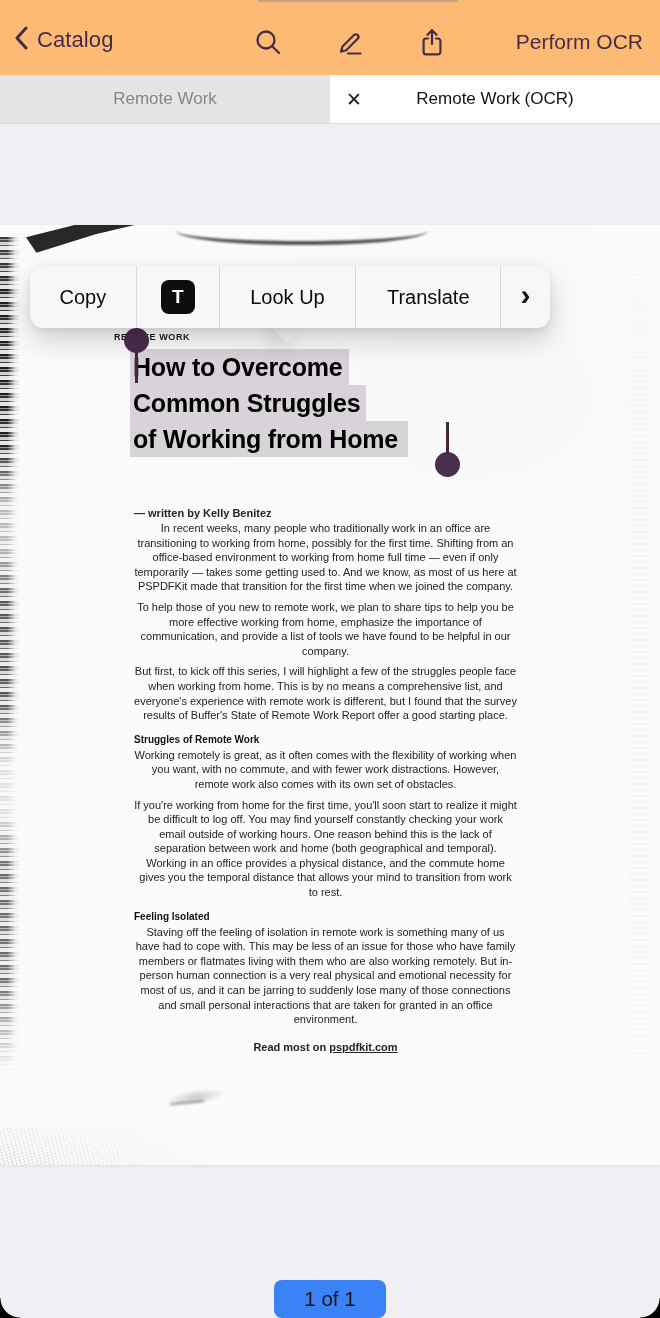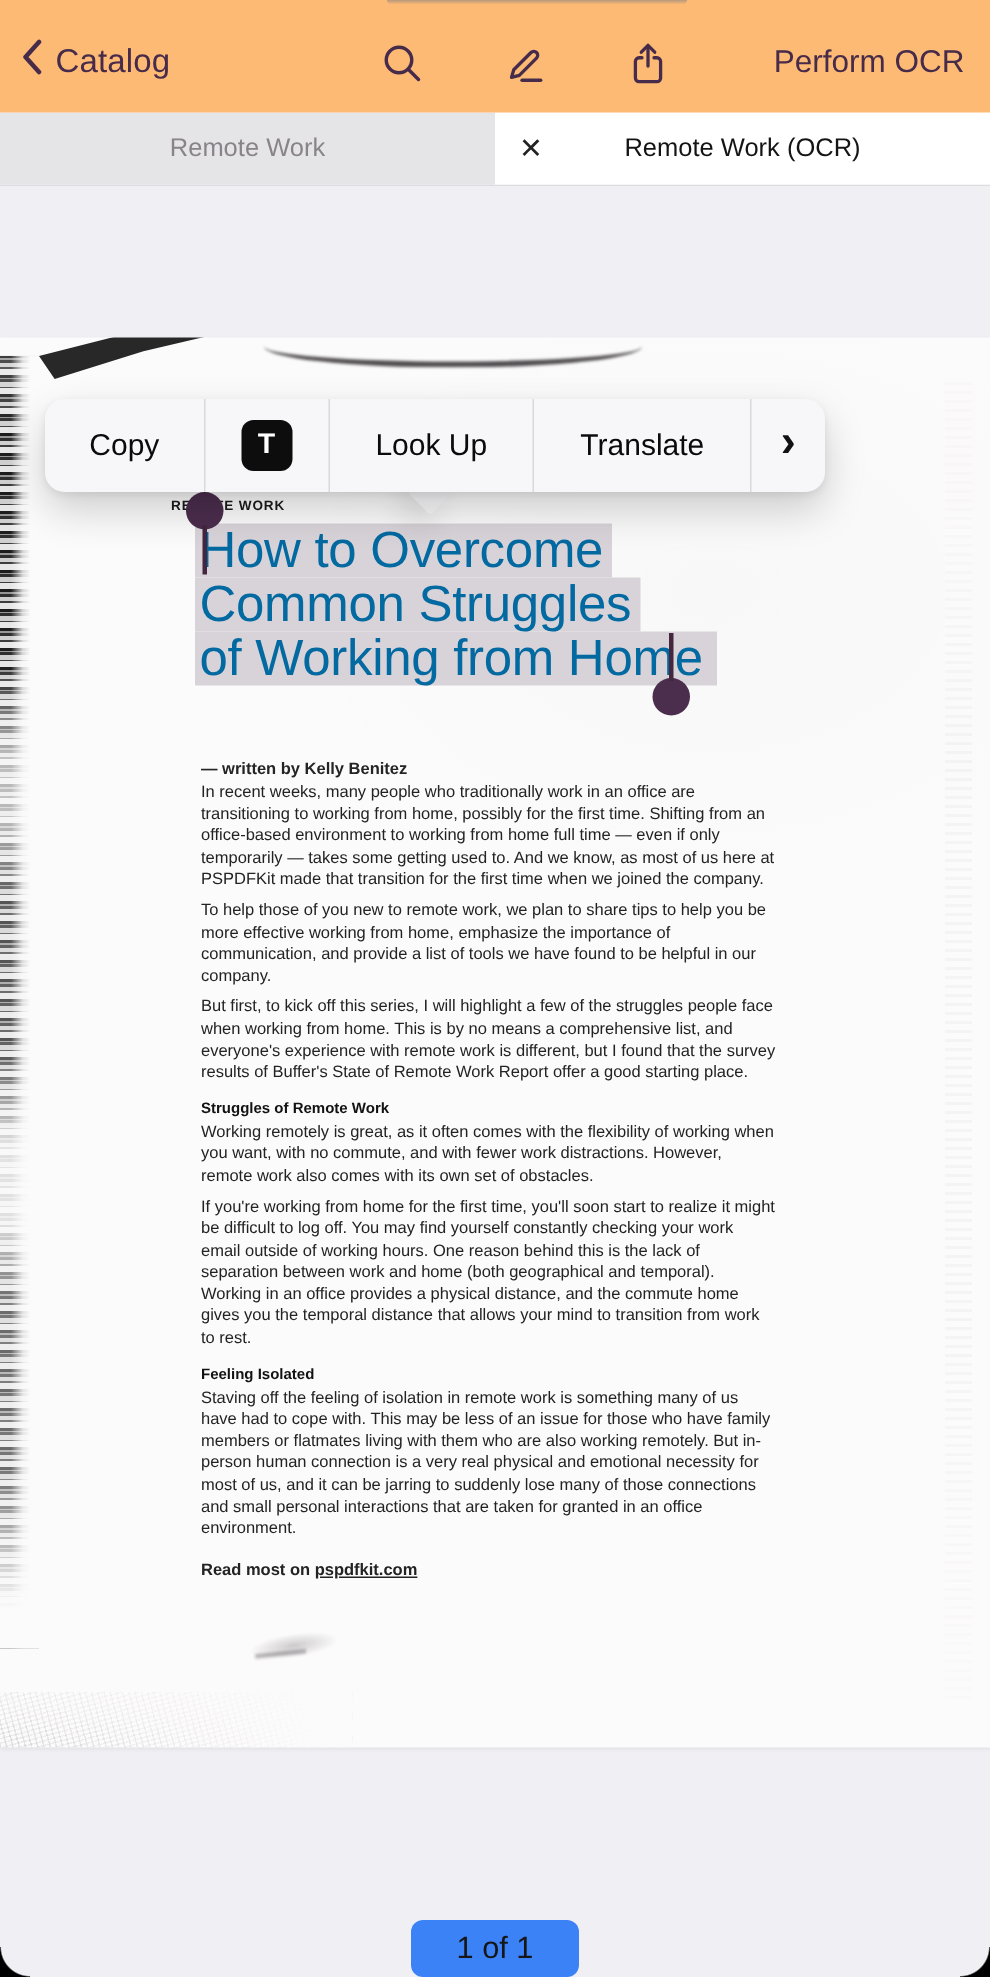--- a/index.html
+++ b/index.html
@@ -53,26 +53,26 @@
       linear-gradient(90deg, rgba(252,251,251,0), #fcfbfb 92%),
       linear-gradient(0deg, rgba(252,251,251,0), rgba(252,251,251,.5) 80%),
       repeating-linear-gradient(75deg, rgba(0,0,0,.13) 0 1px, transparent 1px 4px),
       repeating-linear-gradient(-15deg, rgba(0,0,0,.09) 0 1px, transparent 1px 3px);}
   .edge-right{position:absolute;left:630px;top:30px;width:18px;height:880px;opacity:.5;
     background:
       linear-gradient(180deg, rgba(252,251,251,.6) 0 10%, rgba(252,251,251,0) 30% 70%, rgba(252,251,251,.7) 95%),
       repeating-linear-gradient(180deg, rgba(0,0,0,.06) 0 2px, transparent 2px 6px);}
   
   .eyebrow{position:absolute;left:114px;top:107px;font-size:9px;font-weight:700;letter-spacing:.6px;color:#1a1a1a;}
-  .doc-title{position:absolute;left:133px;top:124px;font-size:34px;line-height:36px;letter-spacing:-.2px;color:#0369a1;}
+  .doc-title{position:absolute;left:133px;top:124px;font-size:25px;line-height:36px;letter-spacing:-.2px;color:#000000;font-weight:bold;}
   .doc-title .hl{display:table;background:#d8d3d8;padding:0 6px 0 3px;margin-left:-3px;white-space:nowrap;}
   .doc-title .hl.last{padding-right:10px;}
   .byline{position:absolute;left:134px;top:240px;font-size:11px;font-weight:700;color:#242424;margin-top:42px;}
   .bodycopy{position:absolute;left:134px;top:296px;width:383px;color:#232323;}
-  .bodycopy p{margin:0 0 6px 0;font-size:11px;line-height:14.6px;}
+  .bodycopy p{margin:0 0 6px 0;font-size:11px;line-height:14.6px;text-align:center;}
   .bodycopy h3{margin:11px 0 3px 0;font-size:10px;color:#121212;}
   .read-more{margin-top:13px !important;font-weight:700;}
   .read-more a{color:#232323;text-decoration:underline;cursor:pointer;}
   
   .sel-handle{position:absolute;z-index:15;}
   .dot{width:25px;height:25px;border-radius:50%;background:#4b2d4d;}
   .stem{position:absolute;width:3px;background:#44273f;}
   .handle-start .stem{left:11px;top:22px;height:33px;}
   .handle-end .stem{left:11px;top:-30px;height:32px;}
   

